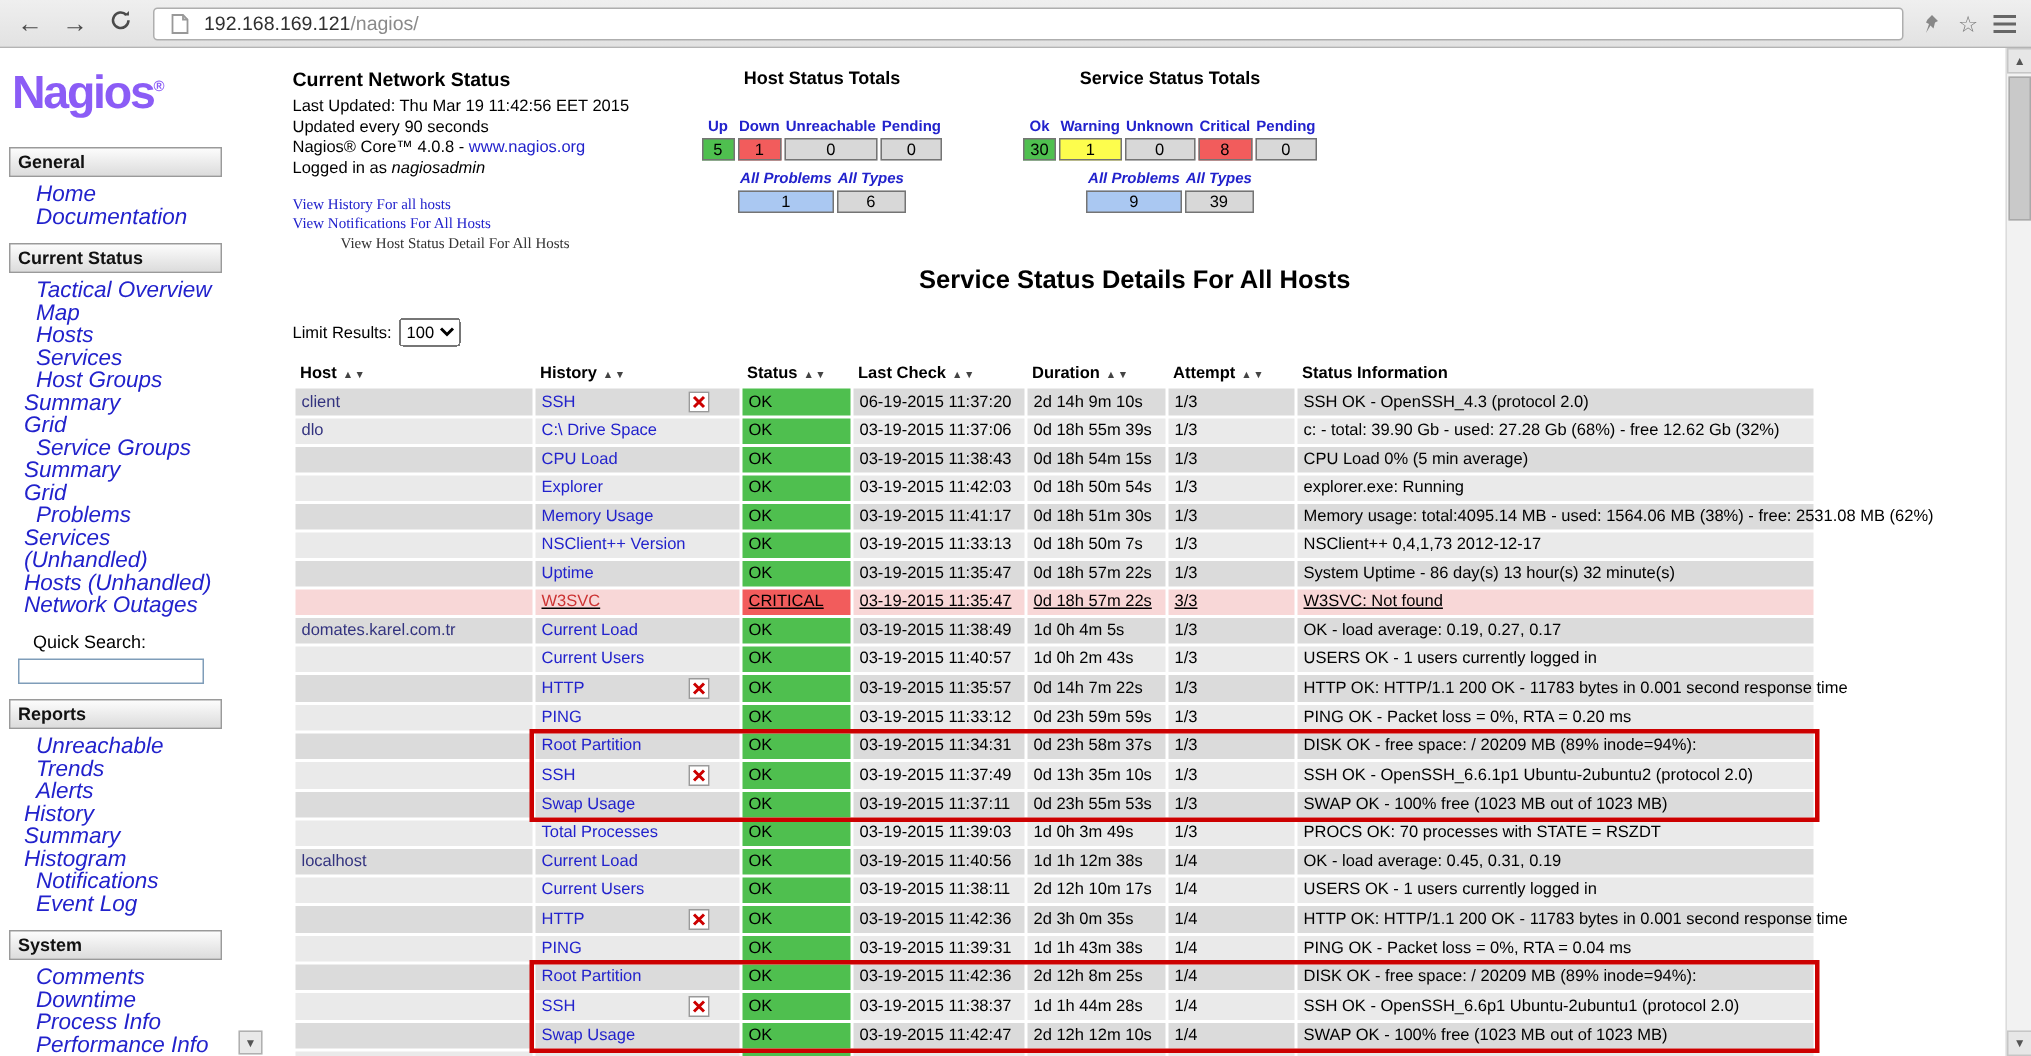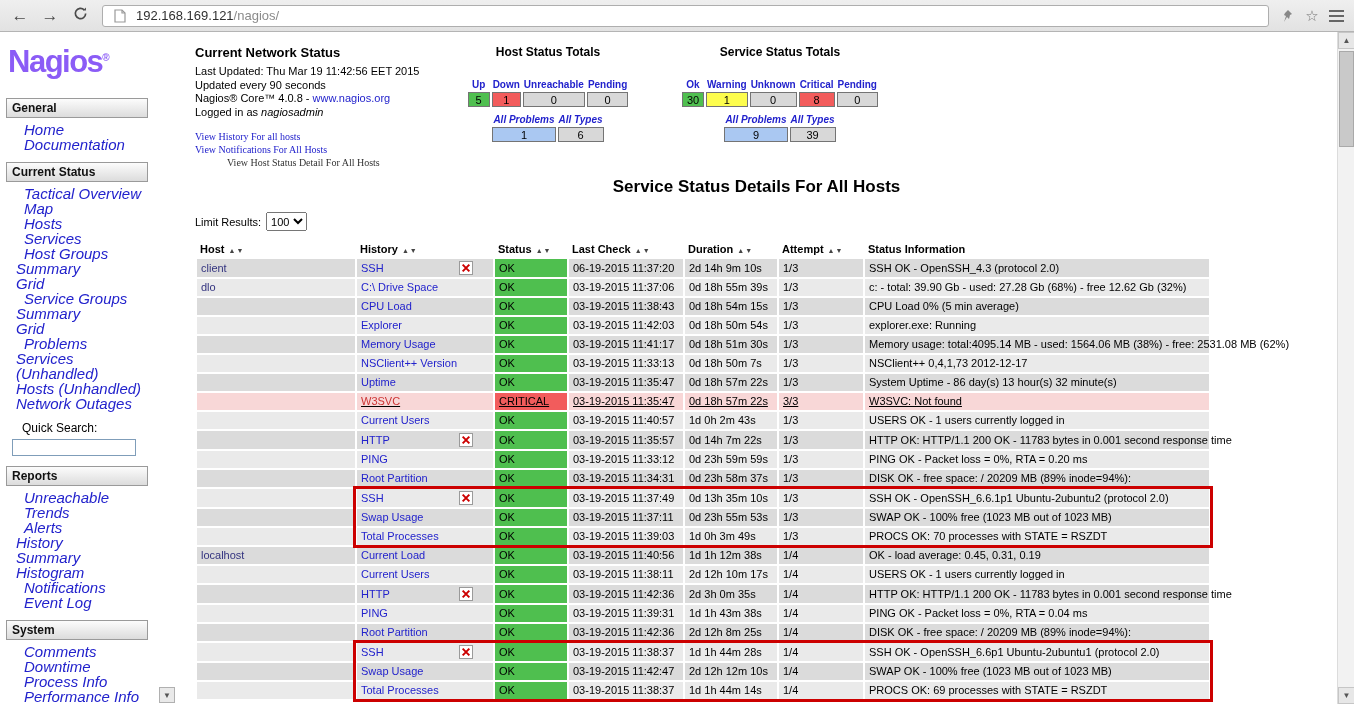--- a/index.html
+++ b/index.html
@@ -387,20 +387,33 @@
               <div class="svc-wrap">
                 <a href="#" class="svc-link crit">W3SVC</a>
               </div>
             </td>
             <td class="cell-status st-crit">CRITICAL</td>
             <td>03-19-2015 11:35:47</td>
             <td>0d 18h 57m 22s</td>
             <td>3/3</td>
             <td>W3SVC: Not found</td>
           </tr>
+          <tr class="row-even">
+            <td class="cell-host"><a href="#" class="host-link">domates.karel.com.tr</a></td>
+            <td class="cell-service">
+              <div class="svc-wrap">
+                <a href="#" class="svc-link">Current Load</a>
+              </div>
+            </td>
+            <td class="cell-status st-ok">OK</td>
+            <td>03-19-2015 11:38:49</td>
+            <td>1d 0h 4m 5s</td>
+            <td>1/3</td>
+            <td>OK - load average: 0.19, 0.27, 0.17</td>
+          </tr>
           <tr class="row-odd">
             <td class="cell-host"></td>
             <td class="cell-service">
               <div class="svc-wrap">
                 <a href="#" class="svc-link">Current Users</a>
               </div>
             </td>
             <td class="cell-status st-ok">OK</td>
             <td>03-19-2015 11:40:57</td>
             <td>1d 0h 2m 43s</td>

